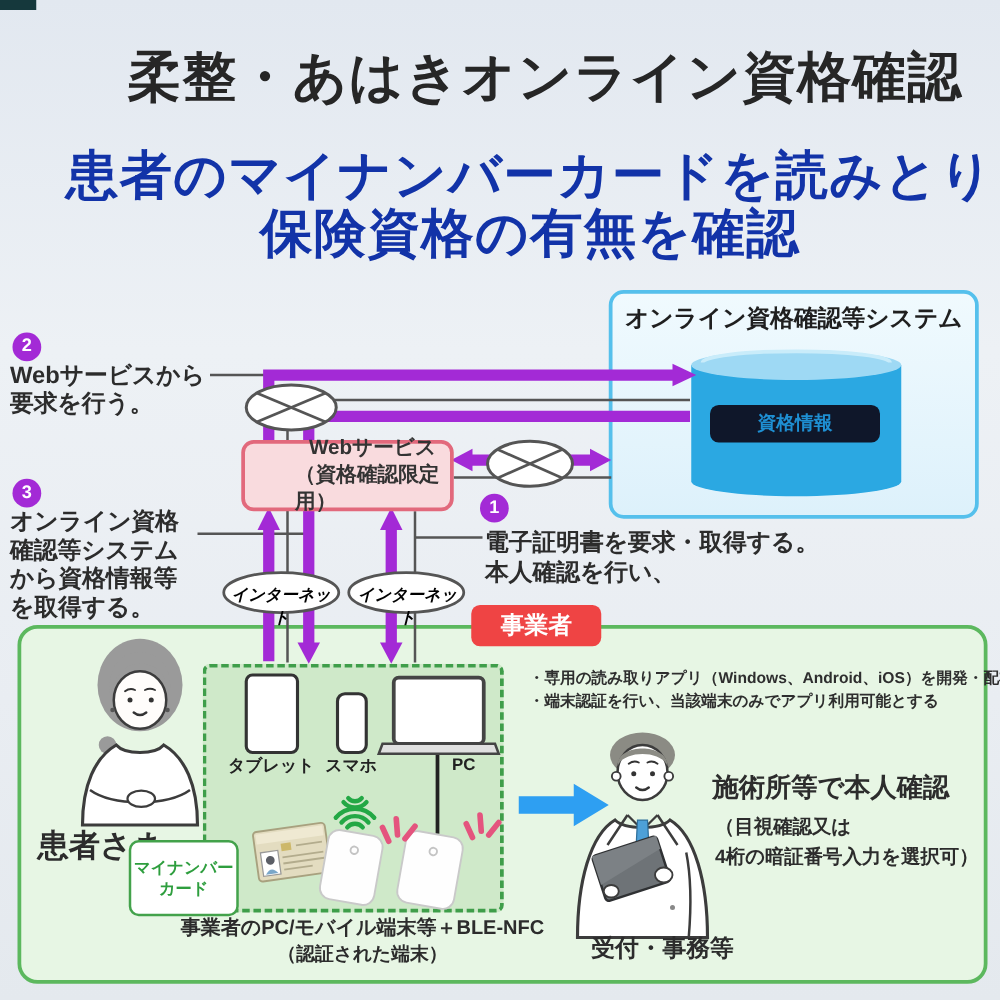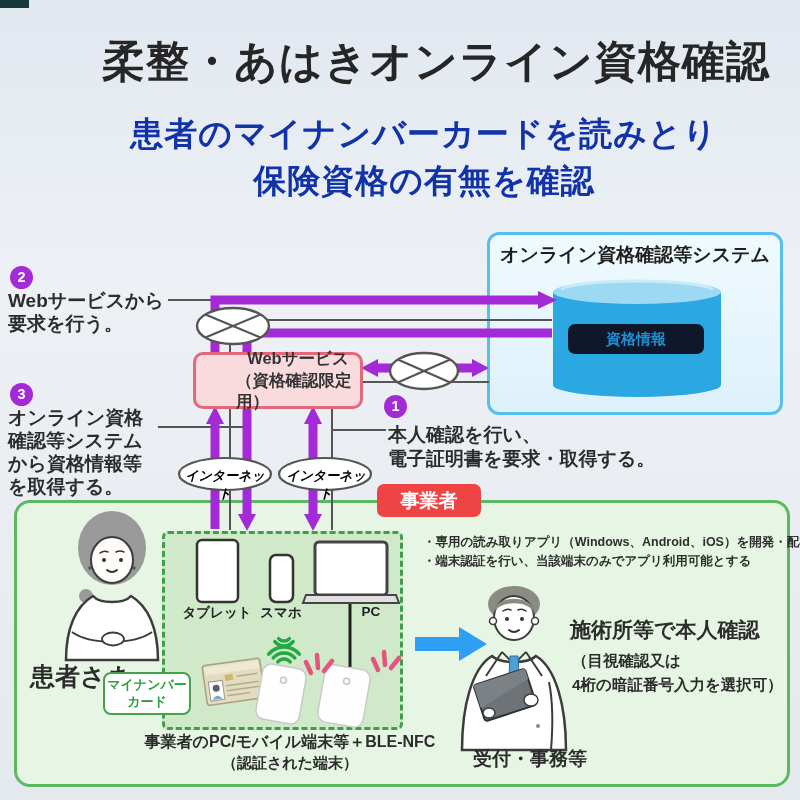--- a/index.html
+++ b/index.html
@@ -5,21 +5,21 @@
   html,body{margin:0;padding:0;}
   body{
     width:800px;height:800px;position:relative;overflow:hidden;
     background:linear-gradient(180deg,#e2e8f0 0%,#edf1f5 35%,#e9edf2 70%,#e4e9ee 100%);
     font-family:"Liberation Sans",sans-serif;
   }
   .abs{position:absolute;box-sizing:border-box;}
   .ctr{text-align:center;}
   .b{font-weight:800;}
   #title{left:0;top:33px;width:800px;font-size:43px;letter-spacing:1px;color:#262626;margin-left:36px;}
-  .subtitle{left:0;width:800px;font-size:33px;color:#1233a8;letter-spacing:1px;padding-left:48px;}
+  .subtitle{left:0;width:800px;font-size:42px;color:#1233a8;letter-spacing:1px;padding-left:48px;}
   #system-box{left:487px;top:232px;width:296px;height:183px;border:3px solid #55c0ec;border-radius:12px;
     background:linear-gradient(180deg,#f0fafe 0%,#ddf1fb 100%);}
   #system-title{left:490px;top:242px;width:290px;font-size:19px;color:#1f1f1f;}
   #db-label{left:568px;top:324px;width:136px;height:30px;background:#0f172a;border-radius:7px;
     font-size:15px;color:#1e8fd2;line-height:30px;}
   #green-area{left:14px;top:500px;width:776px;height:287px;background:#e7f6e4;
     border:3px solid #5cb85e;border-radius:16px;}
   #biz-badge{left:377px;top:484px;width:104px;height:33px;background:#ef4444;border-radius:7px;
     color:#fff;font-size:19px;line-height:33px;z-index:7;}
   #dashed-box{left:162px;top:531px;width:241px;height:199px;background:#cfe9c9;
@@ -31,21 +31,21 @@
   .numc{width:23px;height:23px;border-radius:50%;background:#a32ad6;color:#fff;font-size:14.5px;
     font-weight:800;text-align:center;line-height:23px;z-index:8;}
   .stepTxt{font-size:19px;font-weight:800;color:#2c2c2c;line-height:23px;z-index:8;white-space:nowrap;}
   .inetTxt{font-size:13px;font-style:italic;font-weight:800;color:#000000;z-index:8;}
   .devTxt{font-size:13.5px;font-weight:800;color:#222;z-index:8;}
   .noteTxt{font-size:12.5px;font-weight:700;color:#2e2e2e;z-index:8;white-space:nowrap;}
   #clinic-title{left:570px;top:616px;font-size:21px;color:#2c2c2c;z-index:8;}
   .clinicNote{left:572px;font-size:15.5px;font-weight:800;color:#2c2c2c;z-index:8;white-space:nowrap;}
   #staff-label{left:454px;top:746px;width:152px;font-size:19px;color:#2c2c2c;z-index:8;}
   #patient-label{left:30px;top:660px;font-size:25px;color:#2c2c2c;z-index:8;}
-  #card-label-box{left:103px;top:672px;width:88px;height:43px;background:#fff;border:2.5px solid #43a24b;
+  #card-label-box{left:103px;top:672px;width:88px;height:61px;background:#fff;border:2.5px solid #43a24b;
     border-radius:8px;display:flex;flex-direction:column;justify-content:center;align-items:center;
     font-size:13px;font-weight:800;color:#2e9e3e;line-height:1.3;z-index:9;}
   .caption{left:118px;width:344px;font-size:16px;font-weight:800;color:#2c2c2c;z-index:8;}
   #corner-artifact{left:0;top:0;width:29px;height:8px;background:#15383c;z-index:10;}
 </style>
 </head>
 <body>
 
 <div class="abs" id="corner-artifact"></div>
 
@@ -225,22 +225,22 @@
 <div class="abs numc" style="left:10px;top:383px">3</div>
 <div class="abs stepTxt" style="left:8px;top:406px">
   <div>オンライン資格</div>
   <div>確認等システム</div>
   <div>から資格情報等</div>
   <div>を取得する。</div>
 </div>
 
 <div class="abs numc" style="left:384px;top:395px">1</div>
 <div class="abs stepTxt" style="left:388px;top:423px;line-height:24px">
+  <div>電子証明書を要求・取得する。</div>
   <div>本人確認を行い、</div>
-  <div>電子証明書を要求・取得する。</div>
 </div>
 
 <div class="abs ctr inetTxt" style="left:180px;top:467px;width:90px">インターネット</div>
 <div class="abs ctr inetTxt" style="left:281px;top:467px;width:90px">インターネット</div>
 
 <div class="abs ctr devTxt" style="left:177px;top:604px;width:80px">タブレット</div>
 <div class="abs ctr devTxt" style="left:246px;top:604px;width:70px">スマホ</div>
 <div class="abs ctr devTxt" style="left:341px;top:604px;width:60px">PC</div>
 
 <div class="abs noteTxt" style="left:423px;top:534px">・専用の読み取りアプリ（Windows、Android、iOS）を開発・配布</div>

